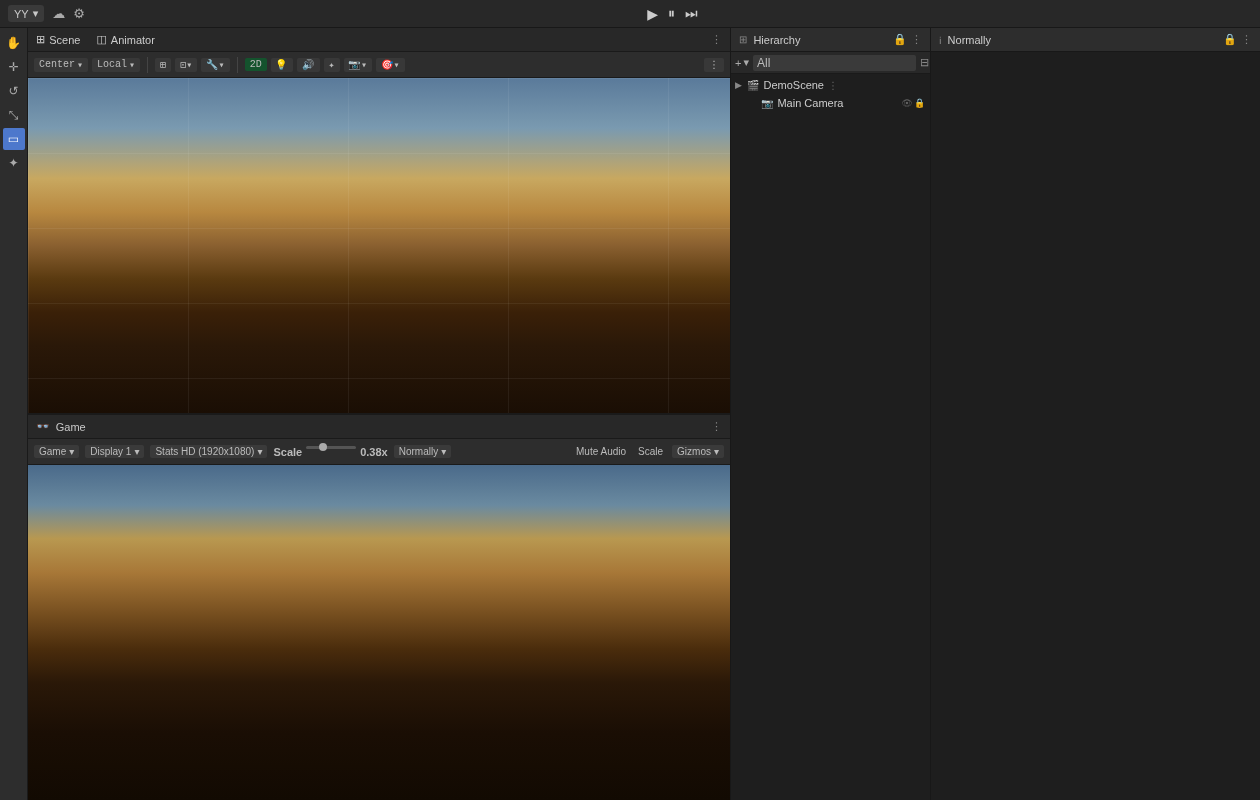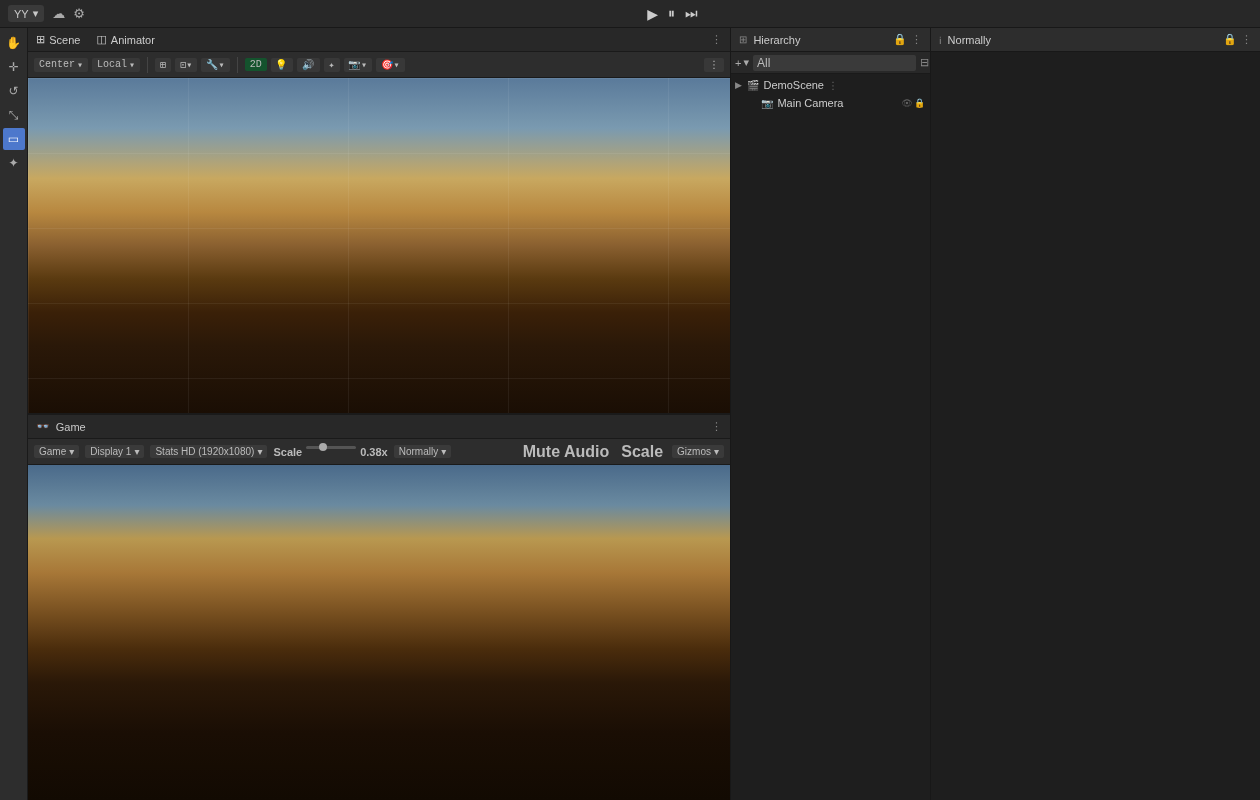--- a/index.html
+++ b/index.html
@@ -184,23 +184,22 @@
       position: absolute;
       top: -2.5px;
       left: 25%;
     }
     .game-right-btns {
       margin-left: auto;
       display: flex; align-items: center; gap: 6px;
     }
     .flat-btn {
       background: none; border: none;
-      color: #bbb; font-size: 16px; cursor: pointer;
+      color: #bbb; font-size: 10px; cursor: pointer;
       padding: 1px 3px;
-      font-weight: bold;
     }
 
     .game-viewport {
       flex: 1;
       position: relative;
       overflow: hidden;
     }
     .game-bg {
       width: 100%; height: 100%;
       background: linear-gradient(

